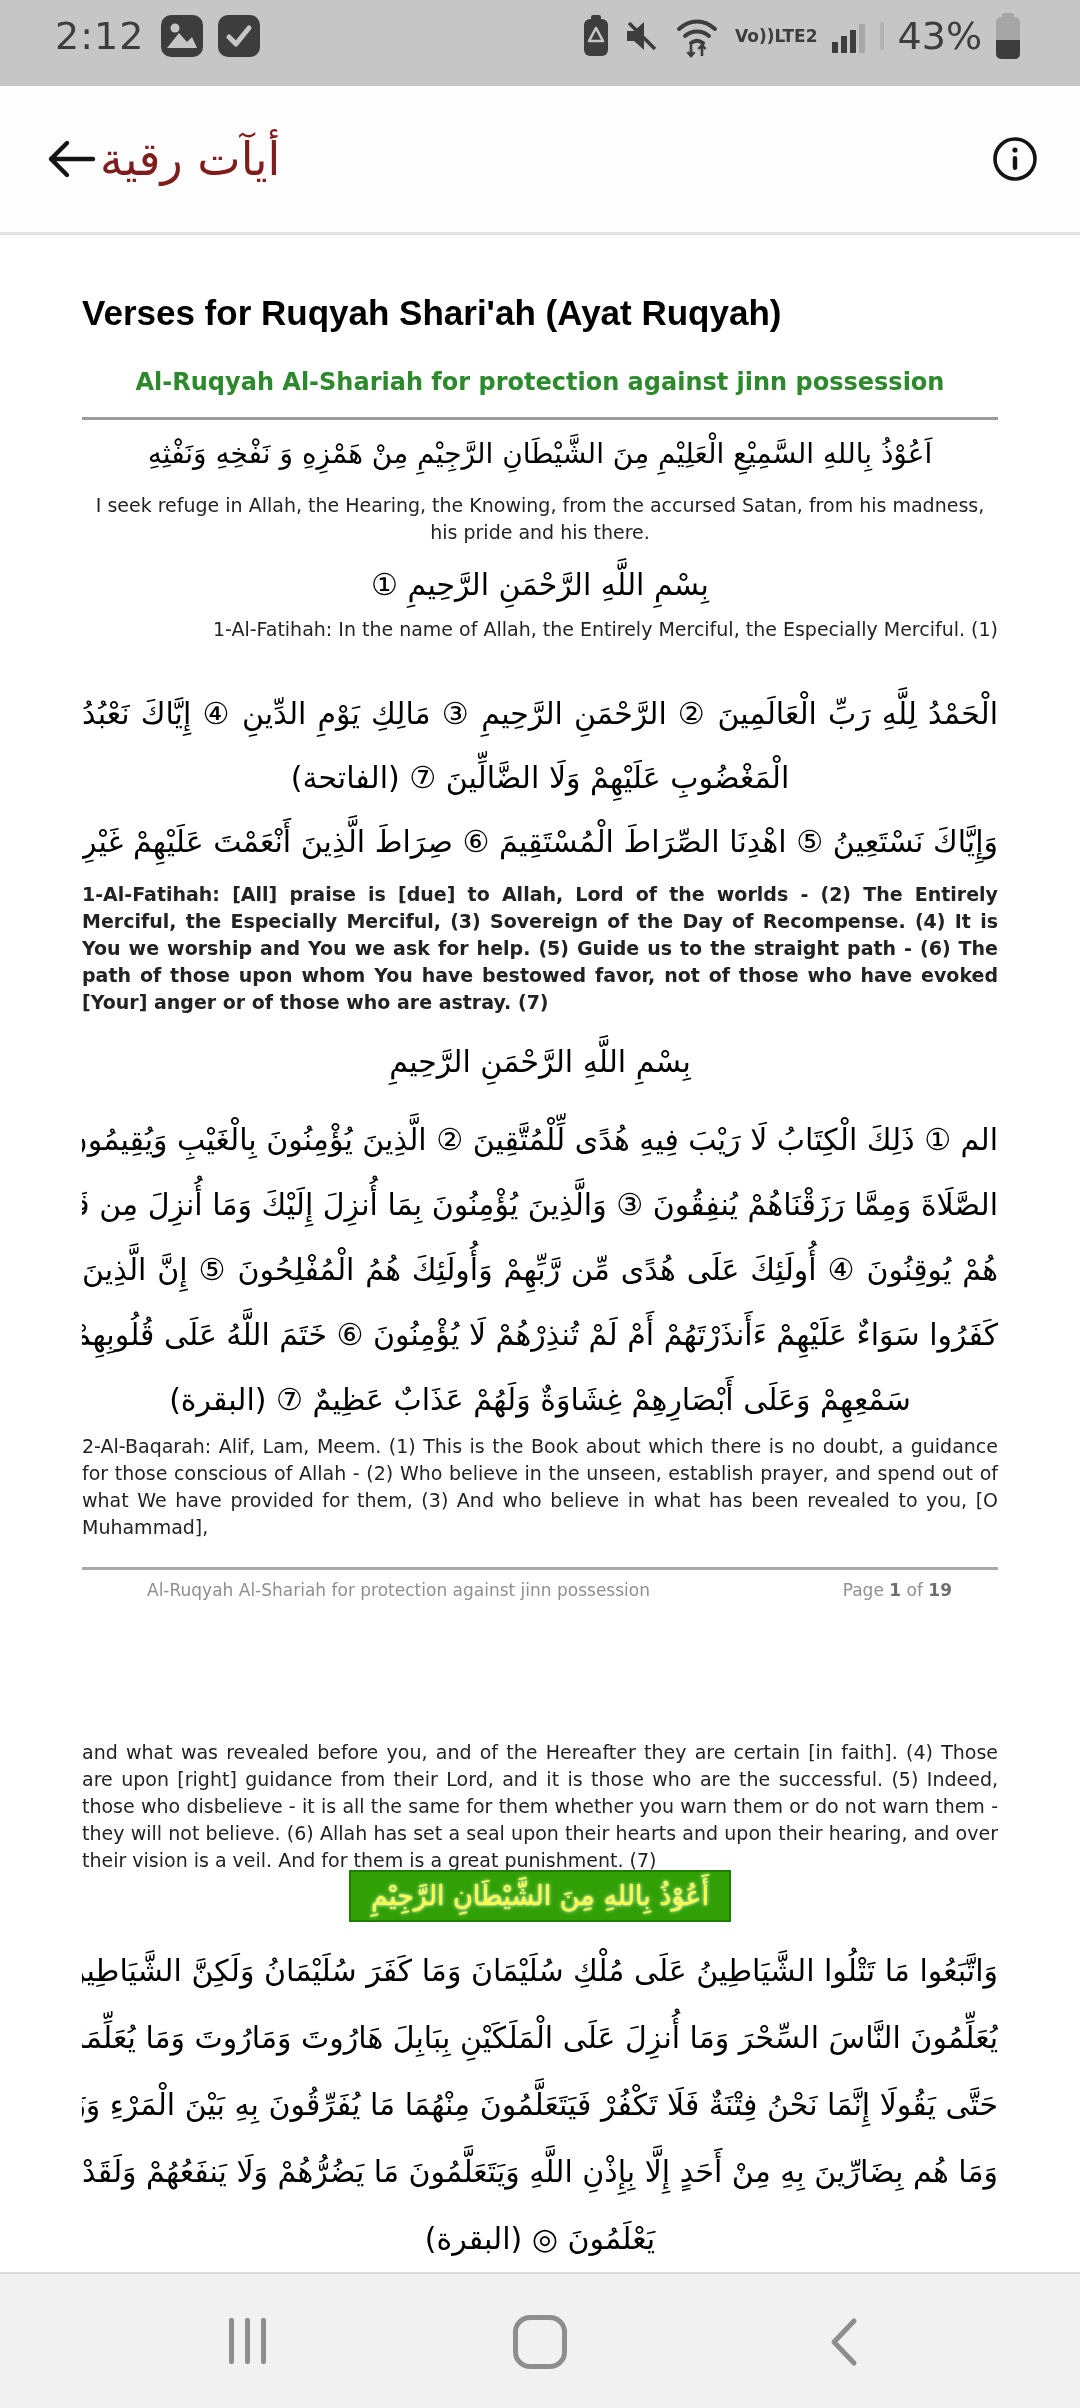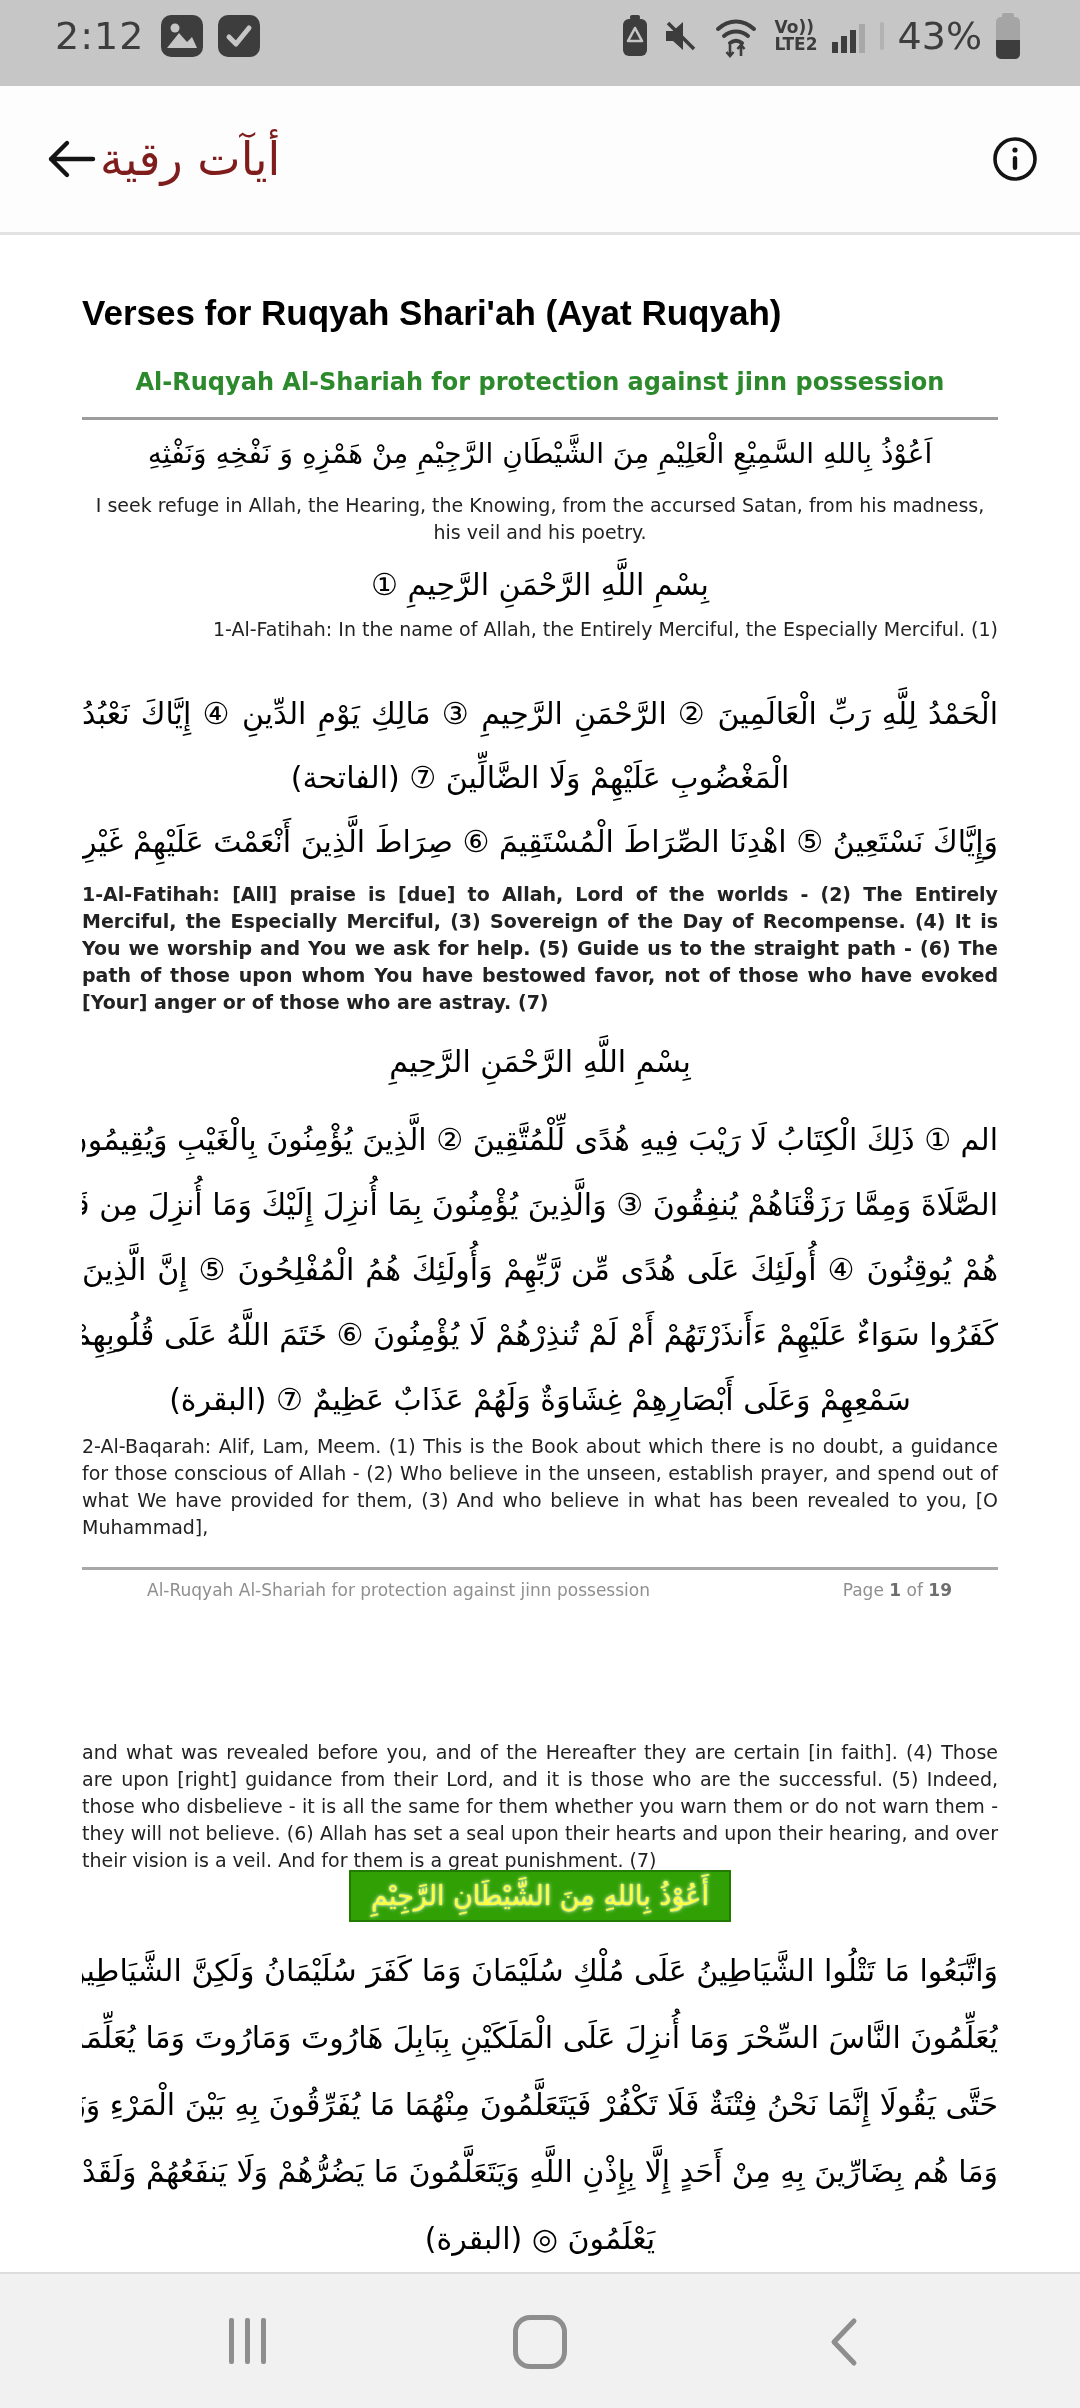--- a/index.html
+++ b/index.html
@@ -12,21 +12,21 @@
 
   
   .status-bar {
     height:72px; background:#c6c6c6; display:flex; align-items:center;
     padding:0 60px 14px 55px; color:#3d3d3d;
   }
   .sb-time { font-size:38px; letter-spacing:1px; }
   .sb-left-icons { display:flex; align-items:center; gap:13px; margin-left:16px; }
   .sb-spacer { flex:1; }
   .sb-right { display:flex; align-items:center; gap:14px; }
-  .volte { display:flex; flex-direction:column; align-items:flex-start; line-height:17px; font-size:17px; font-weight:bold; }
+  .volte { display:flex; align-items:flex-start; line-height:17px; font-size:17px; font-weight:bold; }
   .sb-pct { font-size:38px; }
   .sb-batt { position:relative; width:24px; height:42px; border-radius:5px; overflow:hidden; background:#a5a5a5; }
   .sb-batt .fill { position:absolute; left:0; right:0; bottom:0; height:45%; background:#3d3d3d; }
   .sb-batt-nub { width:12px; height:4px; background:#a5a5a5; margin:0 auto; border-radius:2px 2px 0 0; }
   .sim-divider { width:4px; height:28px; background:#b2b2b2; border-radius:2px; }
 
   
   .app-bar {
     position:relative; height:146px; background:#fdfdfd; display:flex; align-items:center;
     border-bottom:3px solid #e2e2e2;
@@ -178,21 +178,21 @@
     </div>
   </div>
 
   <div class="doc">
 
     <div class="doc-title">Verses for Ruqyah Shari'ah (Ayat Ruqyah)</div>
     <div class="doc-subtitle">Al-Ruqyah Al-Shariah for protection against jinn possession</div>
     <div class="rule"></div>
 
     <div class="ar ar-audhu" lang="ar" dir="rtl">اَعُوْذُ بِاللهِ السَّمِيْعِ الْعَلِيْمِ مِنَ الشَّيْطَانِ الرَّجِيْمِ مِنْ هَمْزِهِ وَ نَفْخِهِ وَنَفْثِهِ</div>
-    <div class="en-center en-refuge">I seek refuge in Allah, the Hearing, the Knowing, from the accursed Satan, from his madness, his veil and his poetry.</div>
+    <div class="en-center en-refuge">I seek refuge in Allah, the Hearing, the Knowing, from the accursed Satan, from his madness, his pride and his there.</div>
 
     <div class="ar ar-bismillah" lang="ar" dir="rtl">بِسْمِ اللَّهِ الرَّحْمَنِ الرَّحِيمِ ①</div>
     <div class="en-center en-caption">1-Al-Fatihah: In the name of Allah, the Entirely Merciful, the Especially Merciful. (1)</div>
 
     <div class="ar ar-block fatihah-block">
       <div class="ar-line" lang="ar" dir="rtl">الْحَمْدُ لِلَّهِ رَبِّ الْعَالَمِينَ ② الرَّحْمَنِ الرَّحِيمِ ③ مَالِكِ يَوْمِ الدِّينِ ④ إِيَّاكَ نَعْبُدُ</div>
       <div class="ar-line ctr" lang="ar" dir="rtl">الْمَغْضُوبِ عَلَيْهِمْ وَلَا الضَّالِّينَ ⑦ (الفاتحة)</div>
       <div class="ar-line" lang="ar" dir="rtl">وَإِيَّاكَ نَسْتَعِينُ ⑤ اهْدِنَا الصِّرَاطَ الْمُسْتَقِيمَ ⑥ صِرَاطَ الَّذِينَ أَنْعَمْتَ عَلَيْهِمْ غَيْرِ</div>
     </div>
     <div class="en-just fatihah-trans">1-Al-Fatihah: [All] praise is [due] to Allah, Lord of the worlds - (2) The Entirely Merciful, the Especially Merciful, (3) Sovereign of the Day of Recompense. (4) It is You we worship and You we ask for help. (5) Guide us to the straight path - (6) The path of those upon whom You have bestowed favor, not of those who have evoked [Your] anger or of those who are astray. (7)</div>

